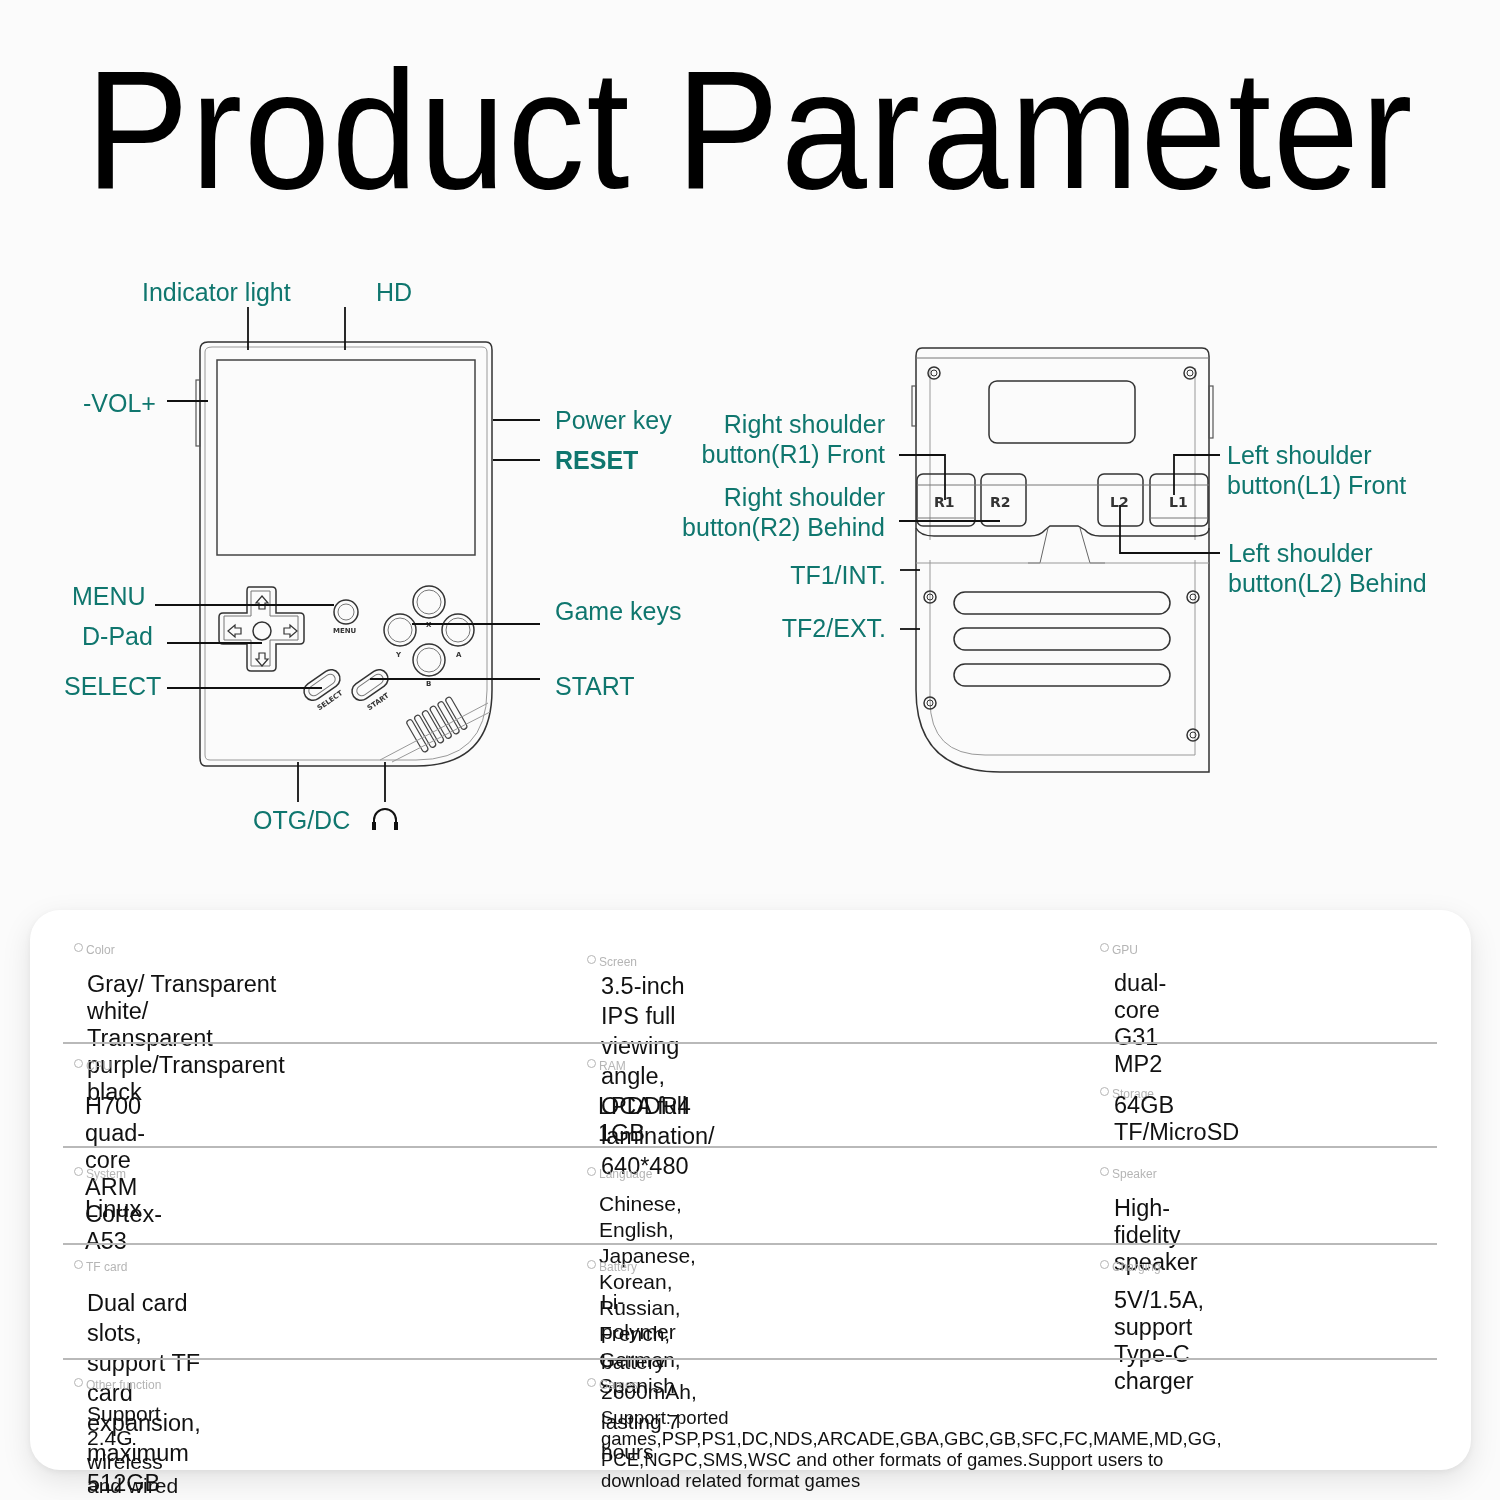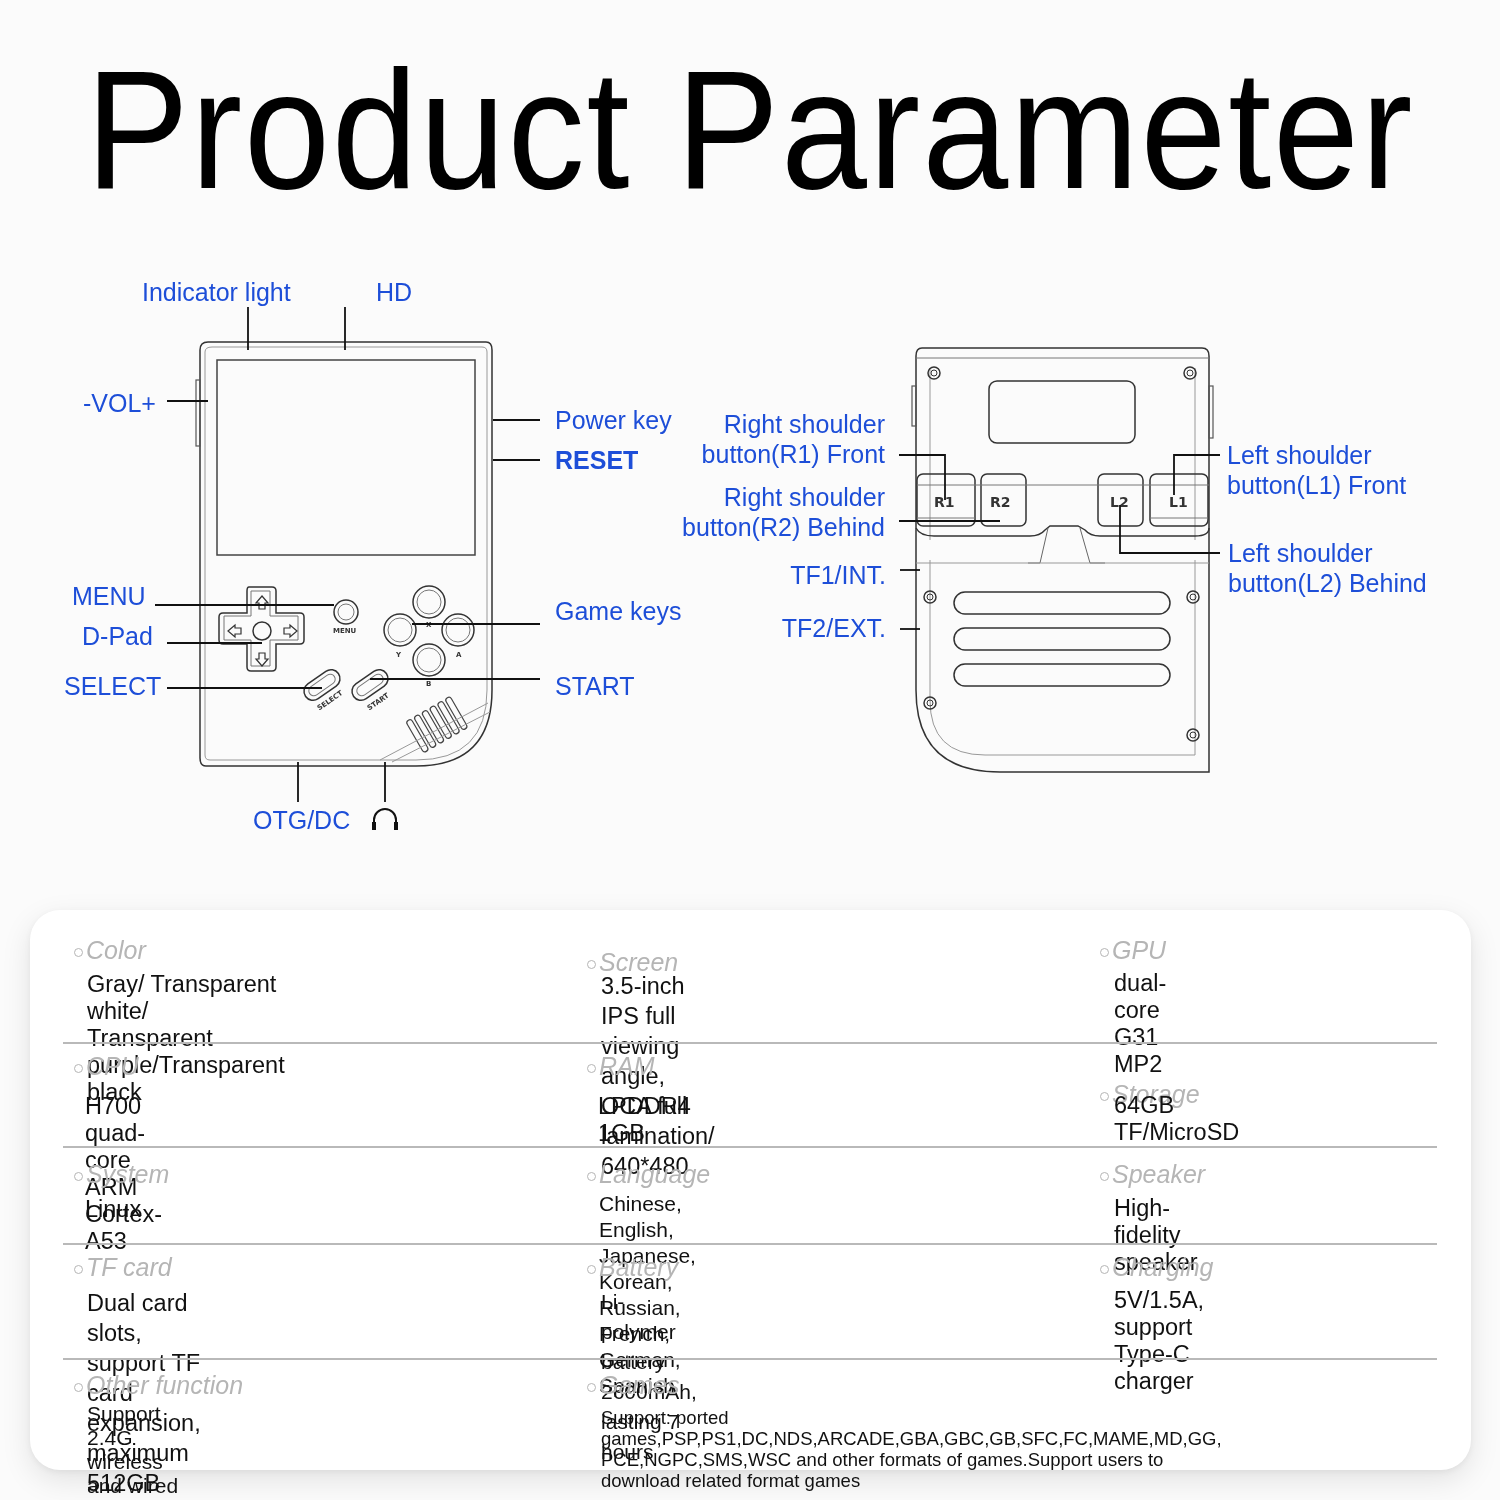--- a/index.html
+++ b/index.html
@@ -5,30 +5,30 @@
   html, body { margin:0; padding:0; }
   body {
     width:1500px; height:1500px; background:#fbfbfb; position:relative; overflow:hidden;
     font-family:"Liberation Sans", sans-serif; color:#111;
   }
   .title {
     position:absolute; left:0; top:40px; width:1500px; text-align:center;
     font-family:"Liberation Sans", sans-serif; font-size:168px; letter-spacing:2px;
     line-height:180px; color:#000; transform:scaleX(0.92); transform-origin:center;
   }
-  .lbl { position:absolute; font-size:25px; color:#1d4ed8; line-height:30px; white-space:nowrap; }
+  .lbl { position:absolute; font-size:25px; color:#0f766e; line-height:30px; white-space:nowrap; }
   .lbl.r { text-align:right; }
   svg.diag { position:absolute; left:0; top:0; }
   .card {
     position:absolute; left:30px; top:910px; width:1441px; height:560px;
     background:#fff; border-radius:30px;
     box-shadow: 0 10px 30px rgba(0,0,0,0.10), 0 2px 6px rgba(0,0,0,0.05);
   }
   .cell { position:absolute; }
-  .cell .k { position:absolute; font-size:25px; color:#b5b5b5; white-space:nowrap; line-height:24px;font-style:italic; }
+  .cell .k { position:absolute; font-size:12px; color:#b5b5b5; white-space:nowrap; line-height:24px; }
   .cell .k::before {
     content:""; display:inline-block; width:7px; height:7px; border:1.6px solid #b5b5b5;
     border-radius:50%; margin-right:3px; vertical-align:2px;
   }
   .cell .v { position:absolute; font-size:23.5px; color:#111; white-space:pre-line; line-height:27px; }
   .cell .v.small { font-size:21px; line-height:26px; }
   .cell .v.games { font-size:18.5px; line-height:21px; }
   .hr { position:absolute; height:1.5px; background:#b9b9b9; left:33px; width:1374px; }
 </style>
 </head>

